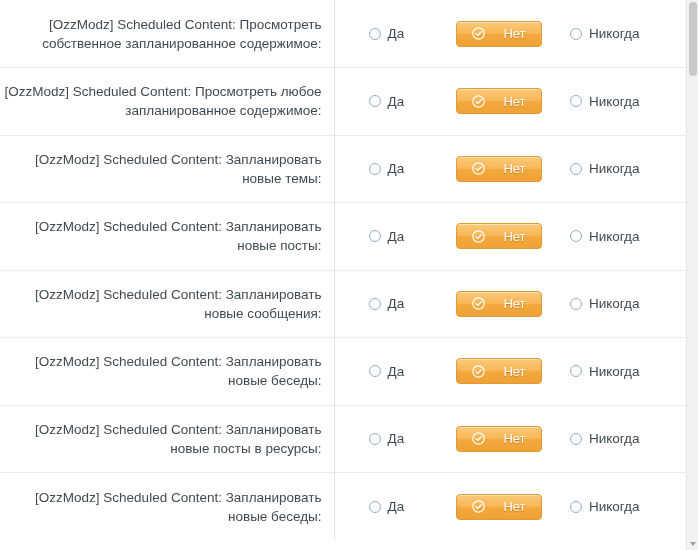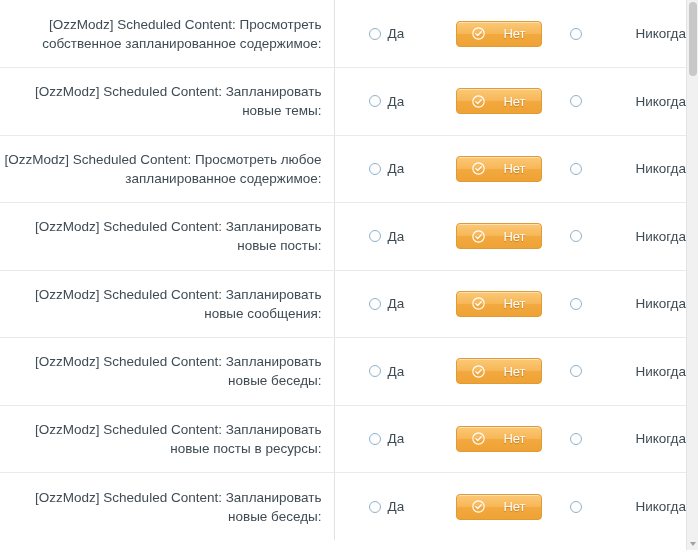--- a/index.html
+++ b/index.html
@@ -49,21 +49,21 @@
     box-sizing: border-box;
   }
   .opt {
     display: flex;
     align-items: center;
     gap: 7px;
     cursor: pointer;
     user-select: none;
   }
   .opt.yes { width: 98px; }
-  .opt.never { width: 130px; justify-content: space-between; }
+  .opt.never { width: 130px; }
   .radio {
     width: 12px;
     height: 12px;
     border-radius: 50%;
     border: 1px solid #8fb3cc;
     background: #fdfdfd;
     box-sizing: border-box;
     display: inline-block;
     flex: 0 0 auto;
   }
@@ -152,44 +152,44 @@
           </span>
           <span class="opt never">
             <span class="radio"></span>
             <span class="opt-label">Никогда</span>
           </span>
         </div>
       </td>
     </tr>
 
     <tr class="perm-row sep">
+      <td class="label-cell">[OzzModz] Scheduled Content: Просмотреть любое запланированное содержимое:</td>
+      <td class="opt-cell">
+        <div class="opts">
+          <span class="opt yes">
+            <span class="radio"></span>
+            <span class="opt-label">Да</span>
+          </span>
+          <span class="btn-no">
+            <svg class="check" viewBox="0 0 16 16">
+              <circle cx="8" cy="8" r="7" fill="none" stroke="#ffffff" stroke-width="1.4"></circle>
+              <path d="M4.6 8.2 L7 10.5 L11.4 5.8" fill="none" stroke="#ffffff" stroke-width="1.5" stroke-linecap="round" stroke-linejoin="round"></path>
+            </svg>
+            <span class="btn-text">Нет</span>
+          </span>
+          <span class="opt never">
+            <span class="radio"></span>
+            <span class="opt-label">Никогда</span>
+          </span>
+        </div>
+      </td>
+    </tr>
+
+    <tr class="perm-row sep">
       <td class="label-cell">[OzzModz] Scheduled Content: Запланировать новые темы:</td>
-      <td class="opt-cell">
-        <div class="opts">
-          <span class="opt yes">
-            <span class="radio"></span>
-            <span class="opt-label">Да</span>
-          </span>
-          <span class="btn-no">
-            <svg class="check" viewBox="0 0 16 16">
-              <circle cx="8" cy="8" r="7" fill="none" stroke="#ffffff" stroke-width="1.4"></circle>
-              <path d="M4.6 8.2 L7 10.5 L11.4 5.8" fill="none" stroke="#ffffff" stroke-width="1.5" stroke-linecap="round" stroke-linejoin="round"></path>
-            </svg>
-            <span class="btn-text">Нет</span>
-          </span>
-          <span class="opt never">
-            <span class="radio"></span>
-            <span class="opt-label">Никогда</span>
-          </span>
-        </div>
-      </td>
-    </tr>
-
-    <tr class="perm-row sep">
-      <td class="label-cell">[OzzModz] Scheduled Content: Просмотреть любое запланированное содержимое:</td>
       <td class="opt-cell">
         <div class="opts">
           <span class="opt yes">
             <span class="radio"></span>
             <span class="opt-label">Да</span>
           </span>
           <span class="btn-no">
             <svg class="check" viewBox="0 0 16 16">
               <circle cx="8" cy="8" r="7" fill="none" stroke="#ffffff" stroke-width="1.4"></circle>
               <path d="M4.6 8.2 L7 10.5 L11.4 5.8" fill="none" stroke="#ffffff" stroke-width="1.5" stroke-linecap="round" stroke-linejoin="round"></path>

